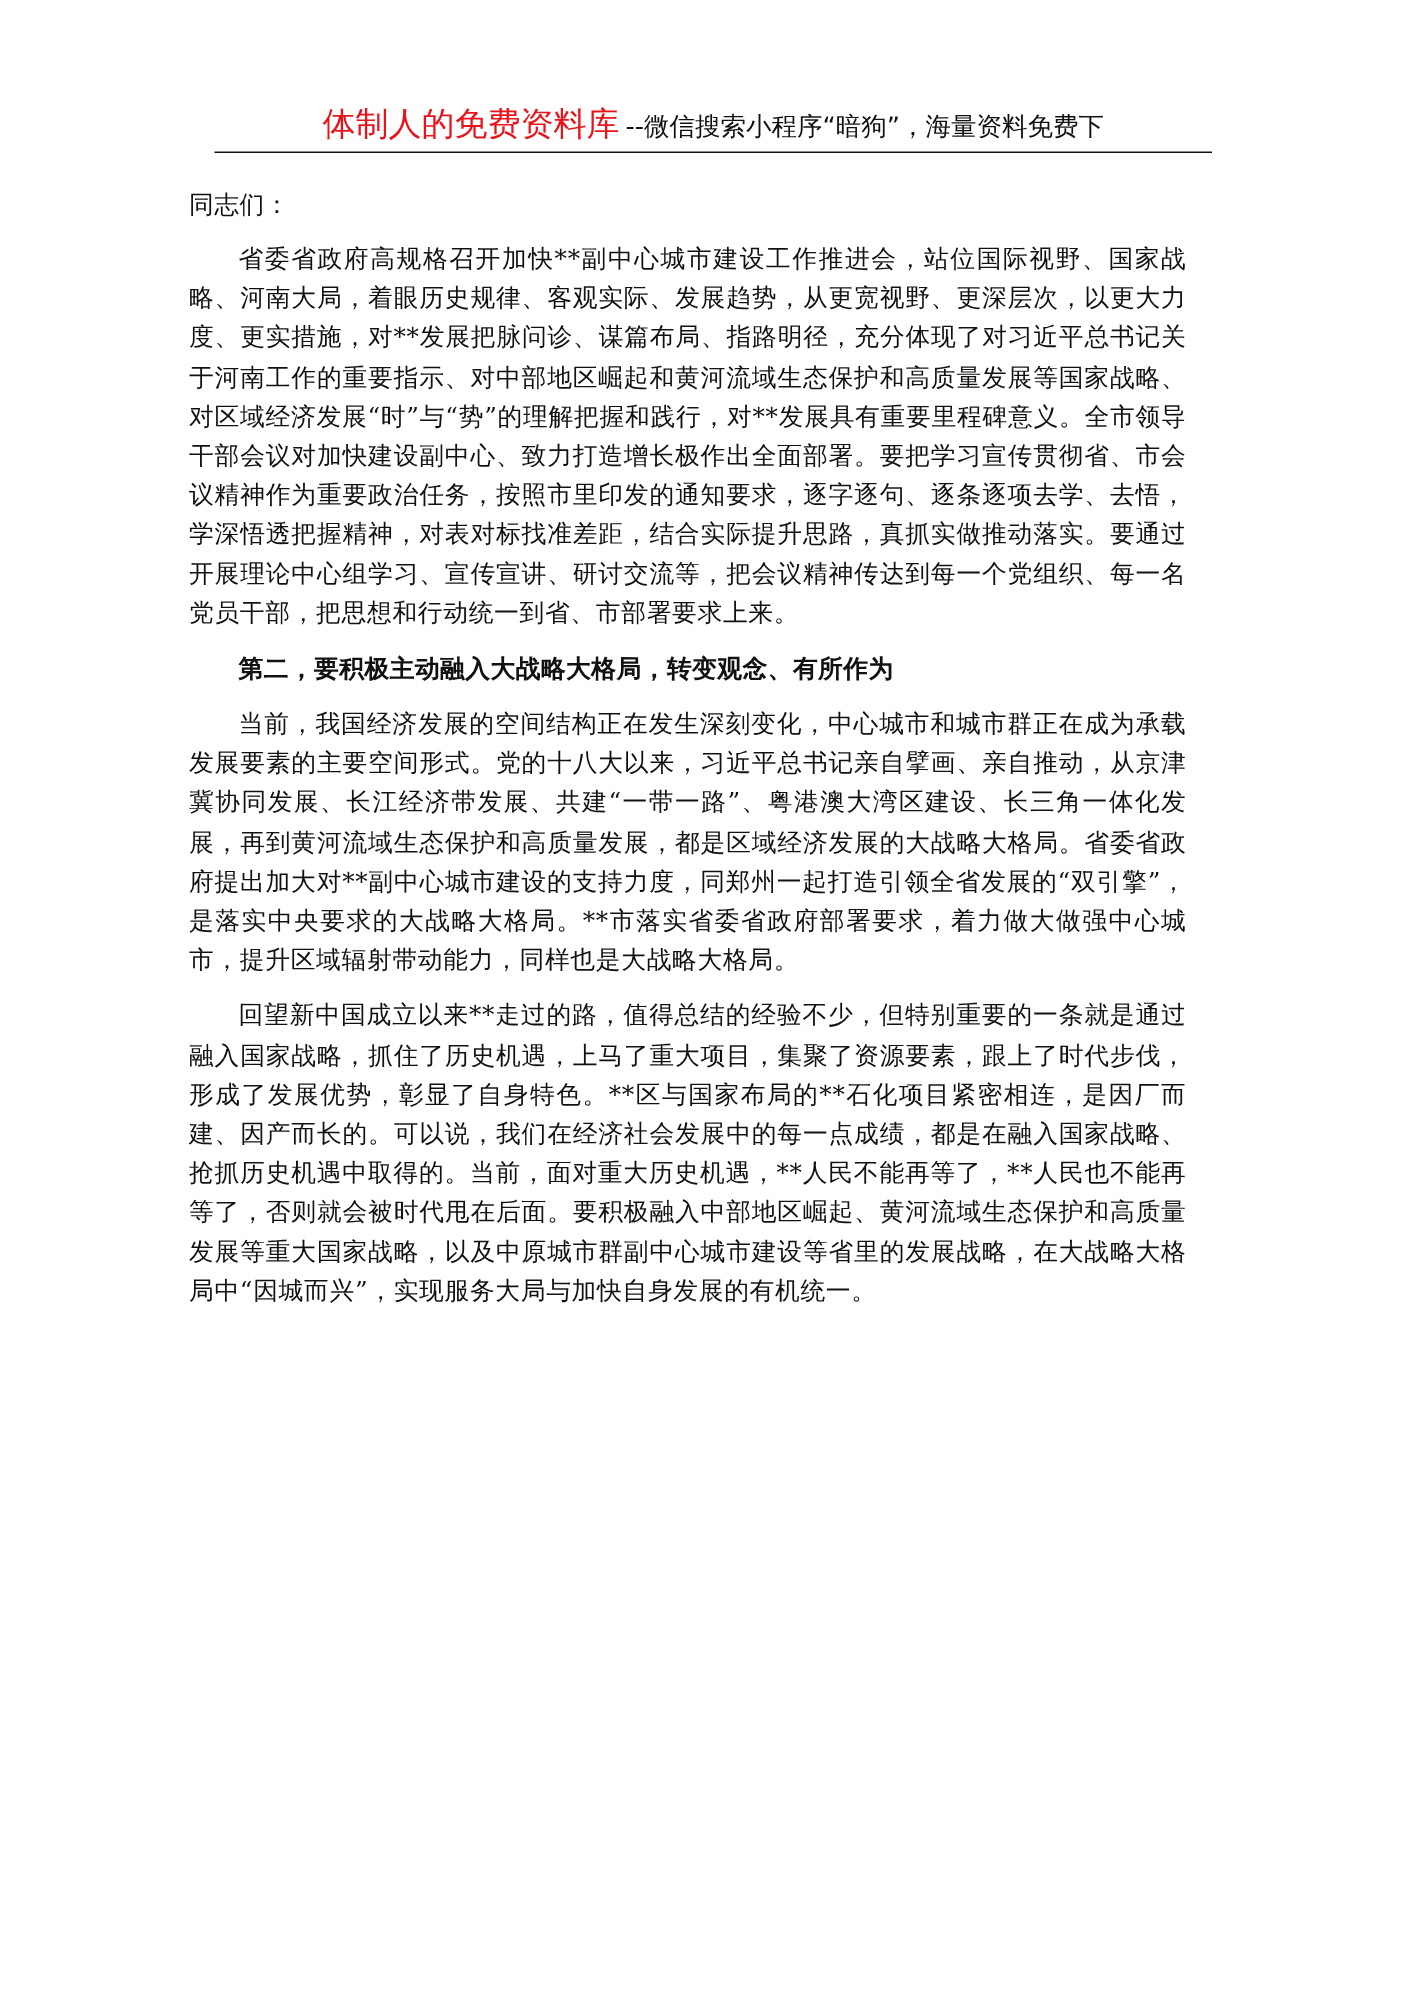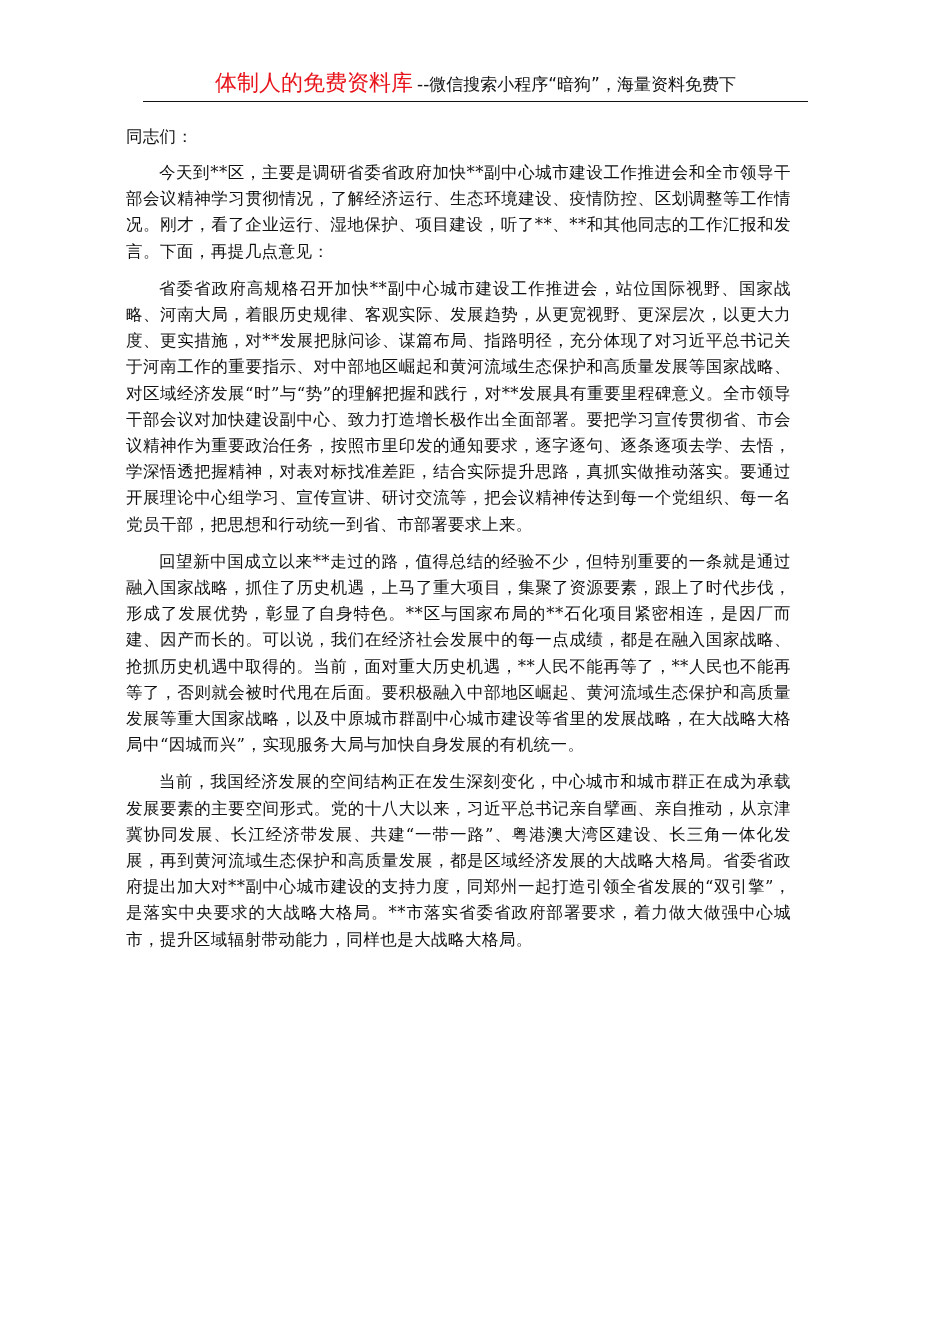--- a/index.html
+++ b/index.html
@@ -87,25 +87,25 @@
 <div class="page">
 
   <div class="header">
     <span class="brand">体制人的免费资料库</span><span class="tagline">--微信搜索小程序“暗狗”，海量资料免费下</span>
   </div>
   <div class="header-rule"></div>
 
   <div class="content">
     <p class="salutation">同志们：</p>
 
-    <p class="para">今天到**区，主要是调研省委省政府加快**副中心城市建设工作推进会和全市领导干部会议精神学习贯彻情况，了解经济运行、生态环境建设、疫情防控、区划调整等工作情况。刚才，看了企业运行、湿地保护、项目建设，听了**、**和其他同志的工作汇报和发言。下面，再提几点意见：</p>
 
 
     <p class="para">省委省政府高规格召开加快**副中心城市建设工作推进会，站位国际视野、国家战略、河南大局，着眼历史规律、客观实际、发展趋势，从更宽视野、更深层次，以更大力度、更实措施，对**发展把脉问诊、谋篇布局、指路明径，充分体现了对习近平总书记关于河南工作的重要指示、对中部地区崛起和黄河流域生态保护和高质量发展等国家战略、对区域经济发展“时”与“势”的理解把握和践行，对**发展具有重要里程碑意义。全市领导干部会议对加快建设副中心、致力打造增长极作出全面部署。要把学习宣传贯彻省、市会议精神作为重要政治任务，按照市里印发的通知要求，逐字逐句、逐条逐项去学、去悟，学深悟透把握精神，对表对标找准差距，结合实际提升思路，真抓实做推动落实。要通过开展理论中心组学习、宣传宣讲、研讨交流等，把会议精神传达到每一个党组织、每一名党员干部，把思想和行动统一到省、市部署要求上来。</p>
 
+    <p class="heading">第二，要积极主动融入大战略大格局，转变观念、有所作为</p>
+
+    <p class="para">当前，我国经济发展的空间结构正在发生深刻变化，中心城市和城市群正在成为承载发展要素的主要空间形式。党的十八大以来，习近平总书记亲自擘画、亲自推动，从京津冀协同发展、长江经济带发展、共建“一带一路”、粤港澳大湾区建设、长三角一体化发展，再到黄河流域生态保护和高质量发展，都是区域经济发展的大战略大格局。省委省政府提出加大对**副中心城市建设的支持力度，同郑州一起打造引领全省发展的“双引擎”，是落实中央要求的大战略大格局。**市落实省委省政府部署要求，着力做大做强中心城市，提升区域辐射带动能力，同样也是大战略大格局。</p>
 
     <p class="para">回望新中国成立以来**走过的路，值得总结的经验不少，但特别重要的一条就是通过融入国家战略，抓住了历史机遇，上马了重大项目，集聚了资源要素，跟上了时代步伐，形成了发展优势，彰显了自身特色。**区与国家布局的**石化项目紧密相连，是因厂而建、因产而长的。可以说，我们在经济社会发展中的每一点成绩，都是在融入国家战略、抢抓历史机遇中取得的。当前，面对重大历史机遇，**人民不能再等了，**人民也不能再等了，否则就会被时代甩在后面。要积极融入中部地区崛起、黄河流域生态保护和高质量发展等重大国家战略，以及中原城市群副中心城市建设等省里的发展战略，在大战略大格局中“因城而兴”，实现服务大局与加快自身发展的有机统一。</p>
-
-    <p class="para">当前，我国经济发展的空间结构正在发生深刻变化，中心城市和城市群正在成为承载发展要素的主要空间形式。党的十八大以来，习近平总书记亲自擘画、亲自推动，从京津冀协同发展、长江经济带发展、共建“一带一路”、粤港澳大湾区建设、长三角一体化发展，再到黄河流域生态保护和高质量发展，都是区域经济发展的大战略大格局。省委省政府提出加大对**副中心城市建设的支持力度，同郑州一起打造引领全省发展的“双引擎”，是落实中央要求的大战略大格局。**市落实省委省政府部署要求，着力做大做强中心城市，提升区域辐射带动能力，同样也是大战略大格局。</p>
 
   </div>
 
 </div>
 
 </body></html>

